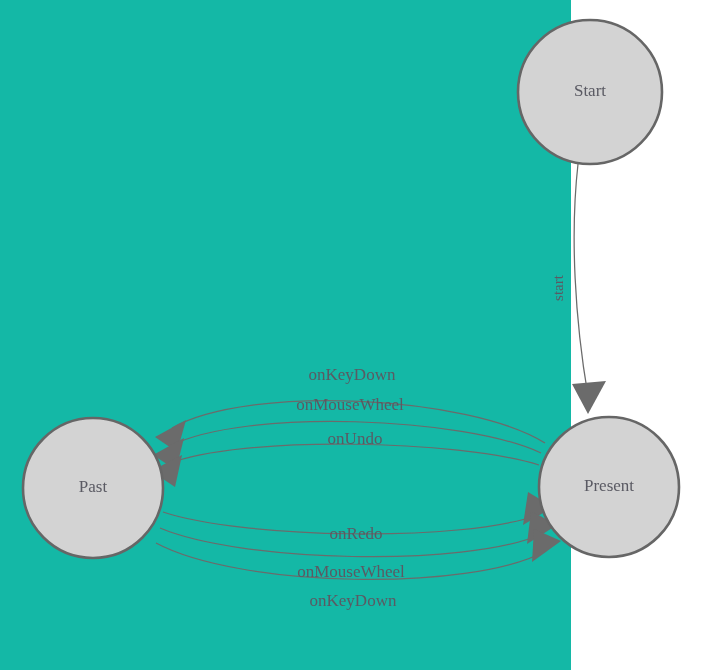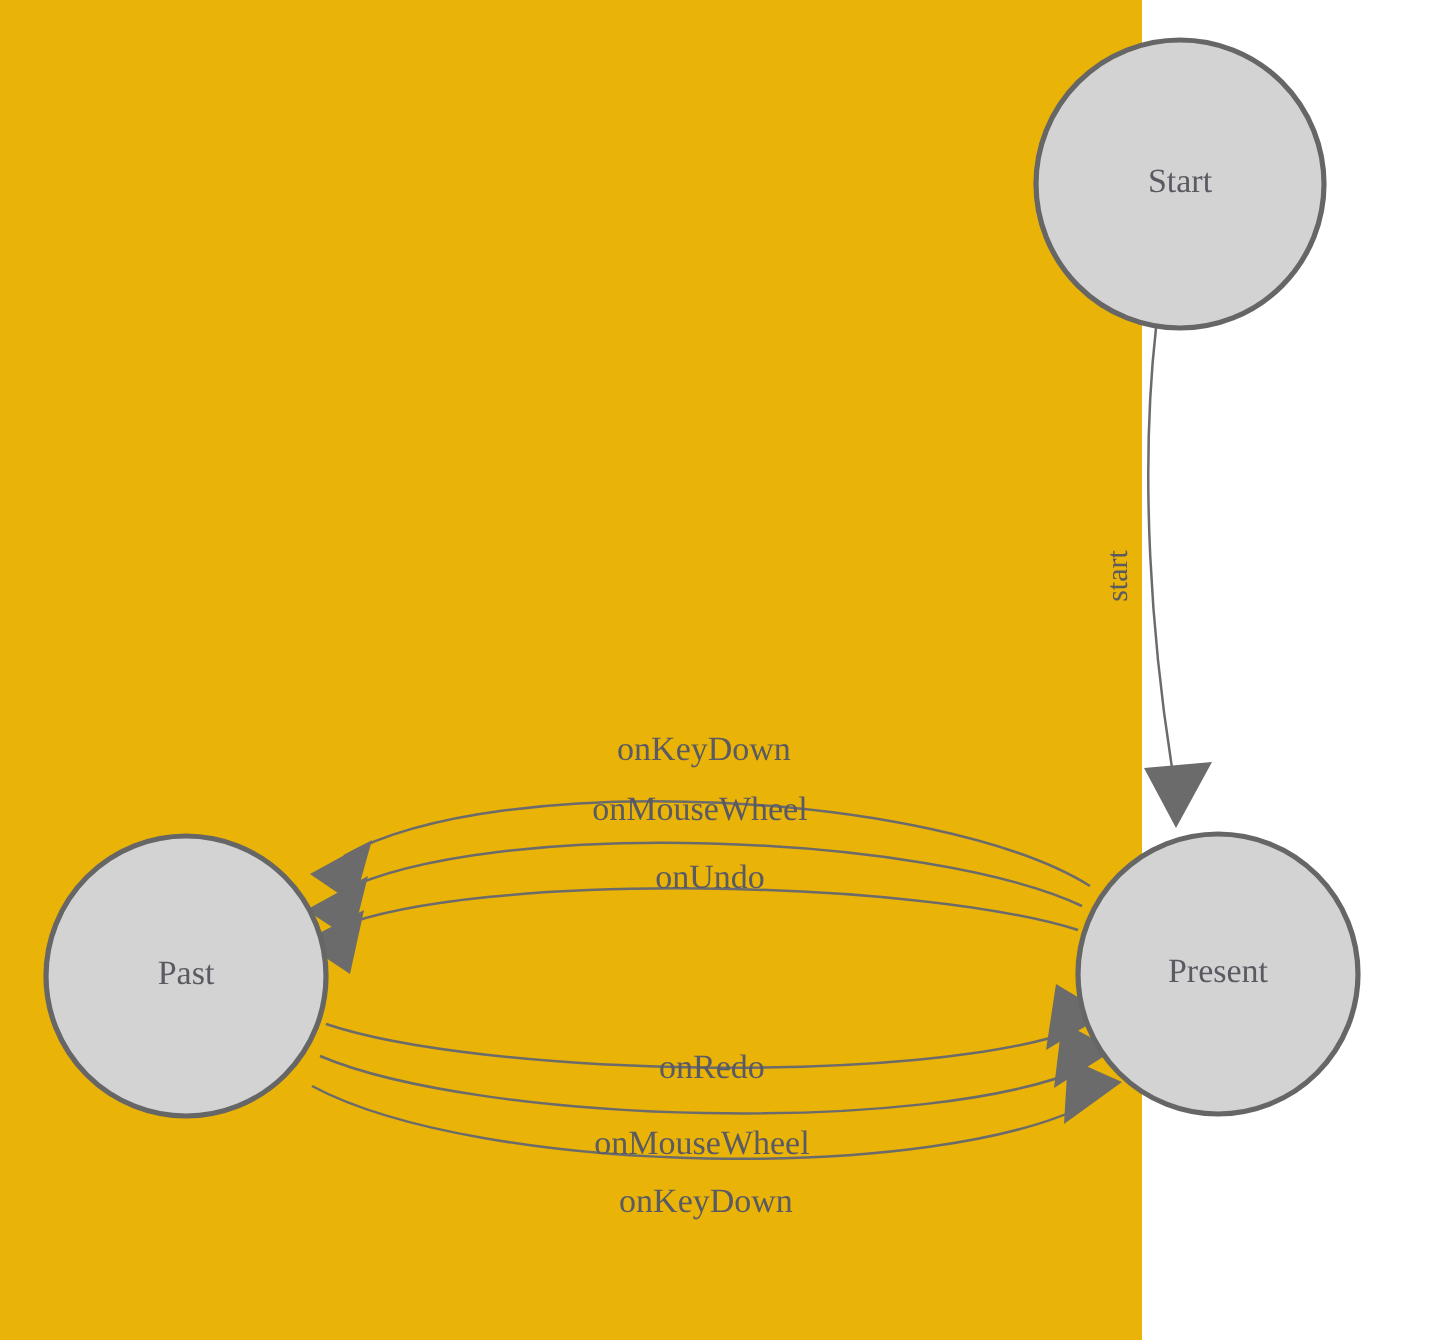--- a/index.html
+++ b/index.html
@@ -10,21 +10,21 @@
   body {
     width: 721px;
     height: 670px;
     overflow: hidden;
     font-family: "Liberation Serif", "DejaVu Serif", serif;
   }
   #diagram-canvas {
     position: relative;
     width: 571px;
     height: 670px;
-    background: #eab308;
+    background: #14b8a6;
   }
   svg#graph {
     display: block;
     width: 721px;
     height: 670px;
   }
   .node-circle {
     fill: #d3d3d3;
     stroke: #666666;
     stroke-width: 2.6;

